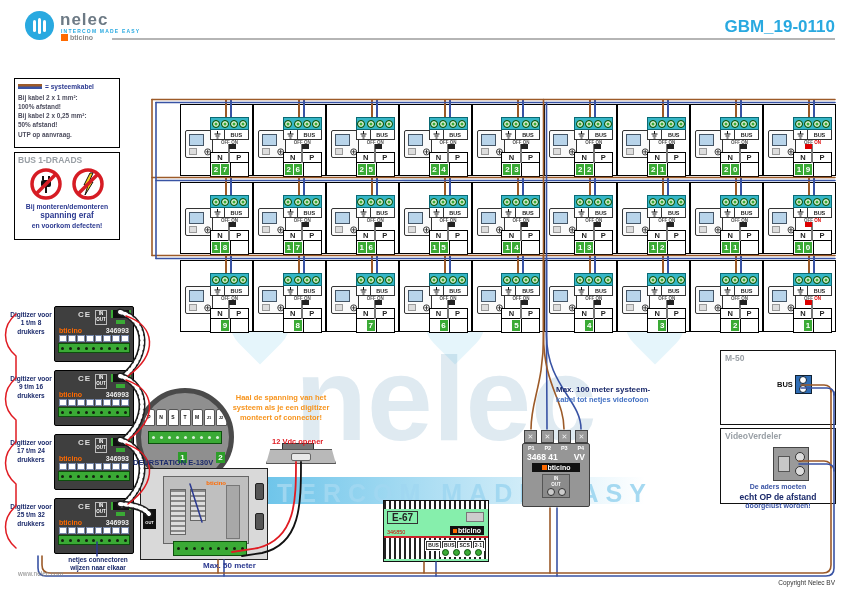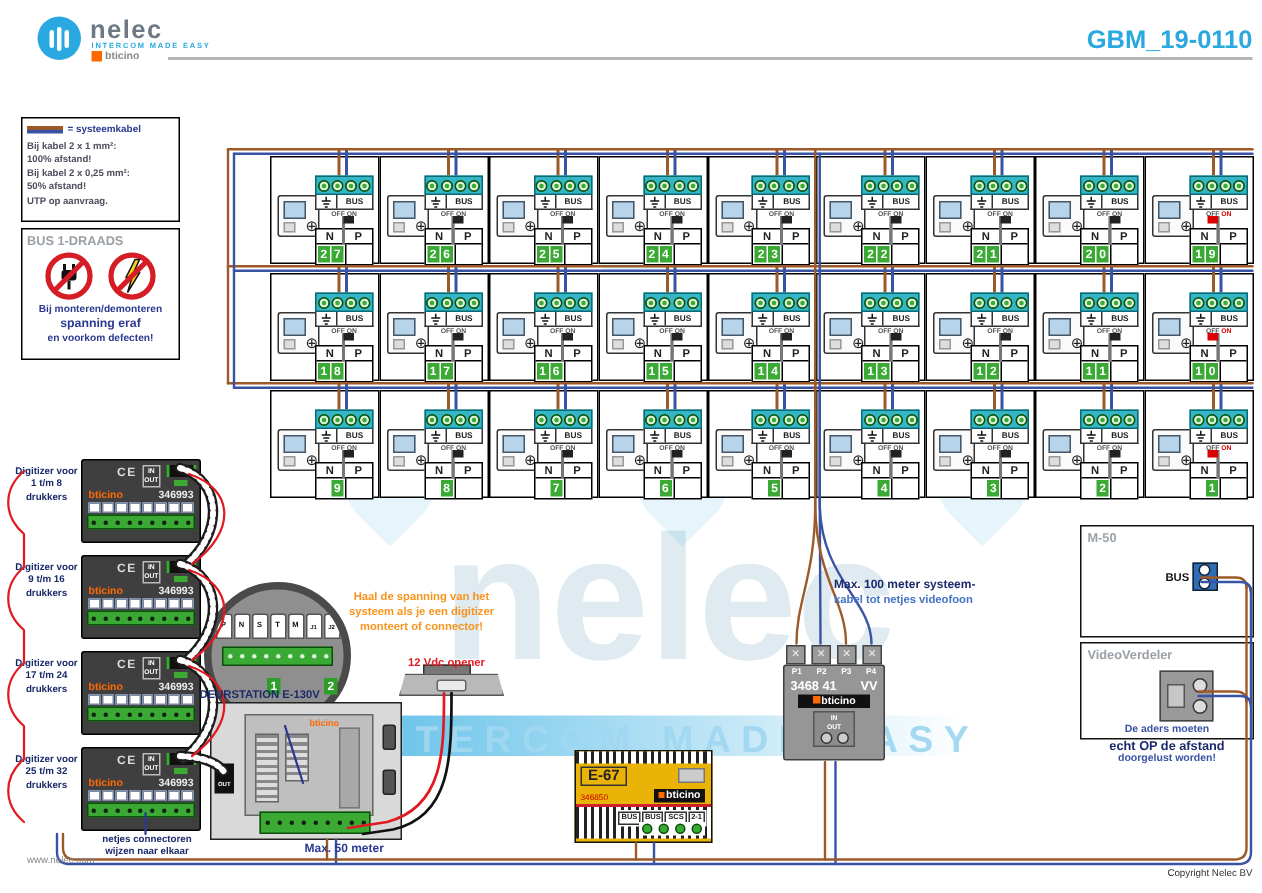--- a/index.html
+++ b/index.html
@@ -130,21 +130,21 @@
   .dist-body{background:#969696;border:1px solid #3f3f3f;border-radius:2px;height:64px;box-sizing:border-box;}
   .dist-plabels{display:flex;justify-content:space-around;font-size:5.5px;color:#fff;font-weight:bold;padding-top:1px;}
   .dist-model{display:flex;justify-content:space-between;padding:1px 4px 0;color:#fff;font-weight:bold;font-size:8.5px;}
   .dist-bt{background:#111;margin:1px 9px;text-align:center;color:#fff;font-size:7px;font-weight:bold;line-height:9px;}
   .dist-bt .bsq{display:inline-block;width:5px;height:5px;background:#ff6a00;margin-right:1px;}
   .dist-io{width:26px;margin:2px auto 0;background:#8b8b8b;border:1px solid #555;text-align:center;font-size:4.5px;color:#fff;font-weight:bold;line-height:5.5px;padding:1px 0;}
   .dist-io .scr{display:flex;justify-content:space-around;padding:1px 2px 0;}
   .dist-io .scr i{width:6px;height:6px;border-radius:50%;background:#ccc;border:1px solid #333;}
 
   
-  .psu{left:383px;top:500px;width:92px;height:62px;background:#eab308;border:1.5px solid #111;z-index:2;box-sizing:border-box;}
+  .psu{left:383px;top:500px;width:106px;height:62px;background:#86efac;border:1.5px solid #111;z-index:2;box-sizing:border-box;}
   .psu-hatch{height:8px;background:repeating-linear-gradient(90deg,#222 0 2px,#fff 2px 5px);}
   .psu-mid{position:relative;height:27px;}
   .psu-model{position:absolute;left:3px;top:2px;border:1px solid #333;font-weight:bold;font-size:10px;padding:0 4px;}
   .psu-chip{position:absolute;right:4px;top:3px;width:16px;height:8px;background:#ccc;border:1px solid #777;}
   .psu-code{position:absolute;left:3px;bottom:1px;color:#c00;font-size:5.5px;}
   .psu-bt{position:absolute;right:4px;bottom:1px;background:#111;color:#fff;font-size:7px;font-weight:bold;padding:0 3px;line-height:9px;}
   .psu-bt .bsq{display:inline-block;width:4px;height:4px;background:#ff6a00;margin-right:1px;}
   .psu-red{height:2px;background:#cc2128;}
   .psu-bot{position:relative;height:21px;background:repeating-linear-gradient(90deg,#222 0 2px,#fff 2px 5px);}
   .psu-terms{position:absolute;right:3px;top:2px;display:flex;gap:1px;background:#fff;padding:1px;}
@@ -1579,21 +1579,21 @@
   <div class="abs infobox" style="left:720px;top:350px;height:75px;">
     <div class="ib-title">M-50</div>
     <div class="m40-conn">
       <span class="buslbl">BUS</span>
       <span class="blueblk">
           <i></i>
           <i></i>
         </span>
     </div>
   </div>
-  <div class="abs infobox" style="left:720px;top:428px;height:65px;">
+  <div class="abs infobox" style="left:720px;top:428px;height:76px;">
     <div class="ib-title">VideoVerdeler</div>
     <div class="vv-dev">
         <u></u>
         <i class="t"></i>
         <i class="b"></i>
       </div>
     <div class="ib-text" style="margin-top:42px;">
       <div>De aders moeten</div>
         <div class="mid">echt OP de afstand</div>
         <div>doorgelust worden!</div>

